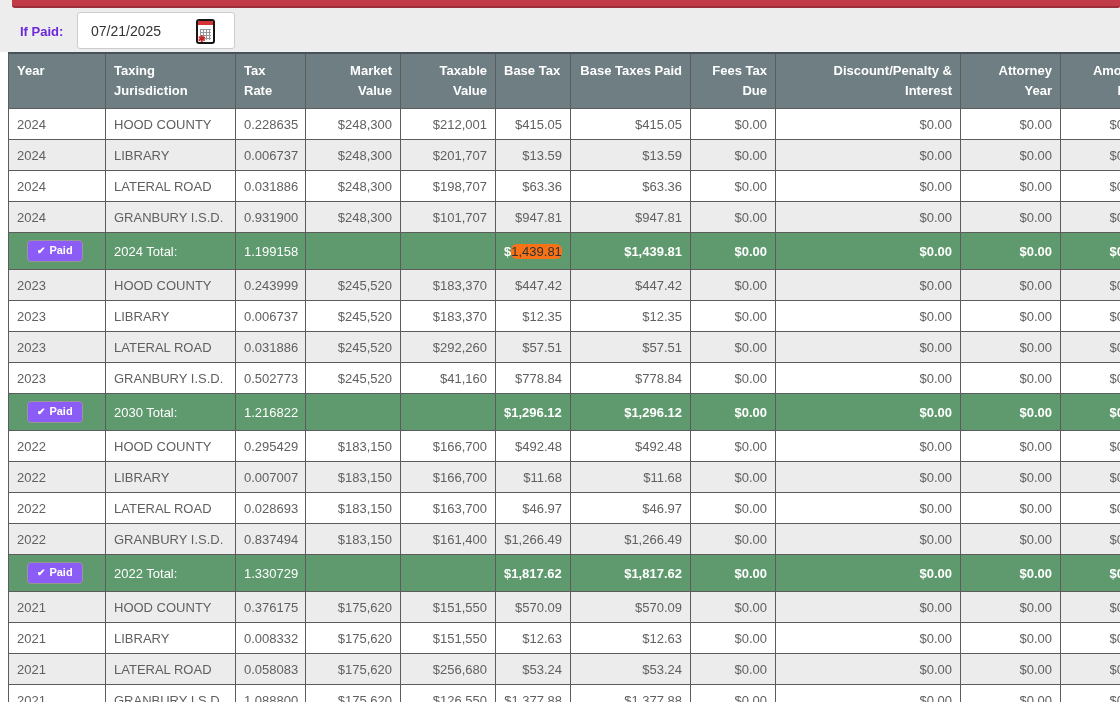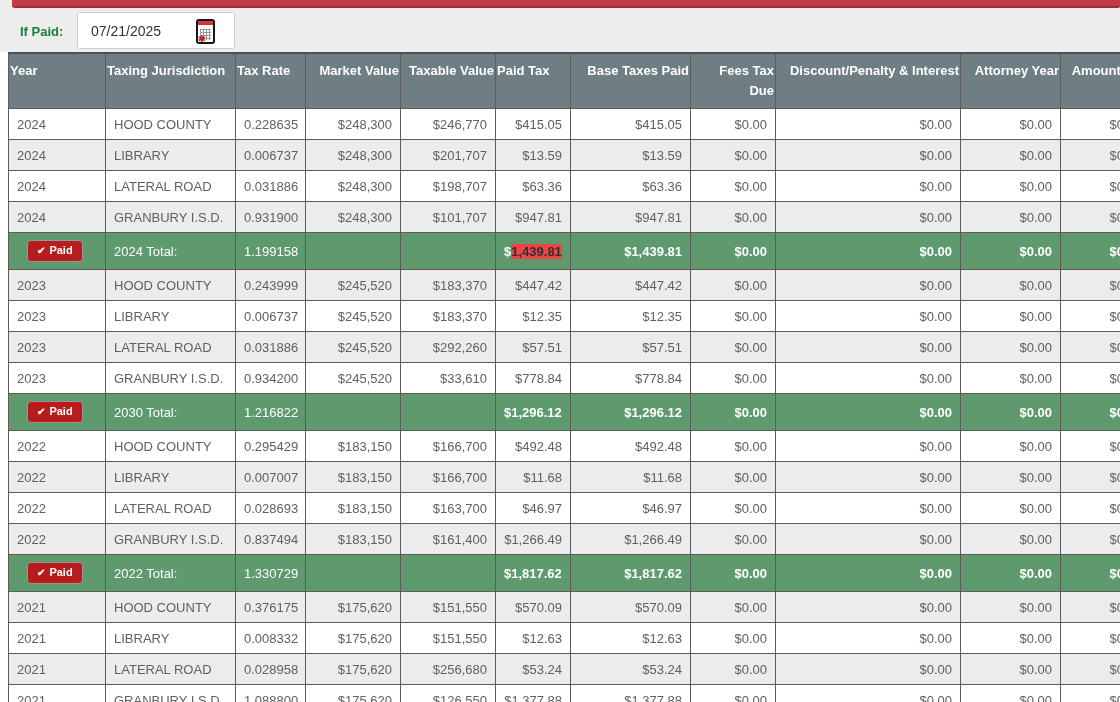--- a/index.html
+++ b/index.html
@@ -5,21 +5,21 @@
   * { box-sizing: border-box; margin: 0; padding: 0; }
   html, body { width: 1120px; height: 702px; overflow: hidden; background: #ffffff; }
   body { font-family: "Liberation Sans", sans-serif; position: relative; }
 
   
   .topbar { position: relative; width: 100%; height: 52px; background: #ededed; }
   .red-bar { position: absolute; left: 12px; top: 0; width: 1108px; height: 8px;
              background: #c23b49; border-bottom: 2px solid #9c2f3b;
              border-radius: 0 0 2px 3px; }
   .ifpaid-label { position: absolute; left: 20px; top: 24px; font-size: 13px;
-                  font-weight: bold; color: #15803d; }
+                  font-weight: bold; color: #6d28d9; }
   .date-box { position: absolute; left: 77px; top: 12px; width: 158px; height: 37px;
               background: #fff; border: 1px solid #cccccc; border-radius: 3px;
               font-size: 14px; color: #333; padding: 0 44px 0 13px; }
   .cal-btn { position: absolute; left: 196px; top: 19px; width: 19px; height: 25px;
              background: #fff; border: 2px solid #161616; border-radius: 3px;
              cursor: pointer; overflow: hidden; padding: 0; }
   .cal-top { position: absolute; left: 0; right: 0; top: 0; height: 5px; background: #d53434;
              border-bottom: 1px solid #fff; }
   .cal-grid { position: absolute; left: 2px; right: 2px; top: 8px; bottom: 2px;
               background-image:
@@ -27,34 +27,34 @@
                 repeating-linear-gradient(90deg, #999 0 1px, transparent 1px 3px); }
   .cal-star { position: absolute; left: 0px; bottom: -2px; color: #cc2222; font-size: 9px;
               line-height: 9px; font-weight: bold; }
 
   
   table { border-collapse: collapse; table-layout: fixed; width: 1142px;
           margin-left: 8px; background: #fff; }
   th, td { border: 1px solid #5c5c5c; font-size: 13px; overflow: hidden;
            white-space: normal; }
   thead th { background: #6e7e82; color: #fff; font-weight: bold; vertical-align: top;
-             padding: 7px 1px; line-height: 1.55; border-top: 2px solid #46515a; }
+             padding: 7px 8px; line-height: 1.55; border-top: 2px solid #46515a; }
   tbody td { padding: 7px 8px; color: #606060; height: 31px; line-height: 15px;
              background: #ffffff; }
   tbody tr:nth-child(even) td { background: #ececec; }
   tbody tr.total td { background: #5e9a6d; color: #ffffff; }
   tbody tr.total td:nth-child(n+6) { font-weight: bold; }
   .al-left { text-align: left; }
   .al-right { text-align: right; }
 
-  .paid-badge { display: inline-block; margin-left: 10px; background: #b91c1c;
+  .paid-badge { display: inline-block; margin-left: 10px; background: #8b5cf6;
                 border: 1px solid #979797; border-radius: 4px; color: #fff;
                 font-size: 11px; font-weight: bold; padding: 3px 9px 4px; line-height: 12px; }
   .check { font-size: 10px; margin-right: 4px; }
-  .selected { background: #ef4444; color: #2b3136; font-weight: bold; }
+  .selected { background: #f97316; color: #2b3136; font-weight: normal; border-radius: 6px; }
 </style>
 </head>
 <body>
 
 <div class="topbar">
   <div class="red-bar"></div>
   <span class="ifpaid-label">If Paid:</span>
   <input class="date-box" type="text" readonly="" value="07/21/2025" style="">
   <button class="cal-btn">
     <span class="cal-top"></span>
@@ -77,35 +77,35 @@
     <col style="width:100px">
       <col style="width:90px">
   </colgroup>
   <thead>
     <tr id="head-row">
         <th class="al-left">Year</th>
         <th class="al-left">Taxing Jurisdiction</th>
         <th class="al-left">Tax Rate</th>
         <th class="al-right">Market Value</th>
         <th class="al-right">Taxable Value</th>
-        <th class="al-left">Paid Tax</th>
+        <th class="al-left">Base Tax</th>
         <th class="al-right">Base Taxes Paid</th>
         <th class="al-right">Fees Tax Due</th>
         <th class="al-right">Discount/Penalty &amp; Interest</th>
         <th class="al-right">Attorney Year</th>
         <th class="al-right">Amount Due</th>
       </tr>
   </thead>
   <tbody id="table-body">
       <tr class="data">
         <td class="al-left">2024</td>
         <td class="al-left">HOOD COUNTY</td>
         <td class="al-left">0.228635</td>
         <td class="al-right">$248,300</td>
-        <td class="al-right">$246,770</td>
+        <td class="al-right">$212,001</td>
         <td class="al-right">$415.05</td>
         <td class="al-right">$415.05</td>
         <td class="al-right">$0.00</td>
         <td class="al-right">$0.00</td>
         <td class="al-right">$0.00</td>
         <td class="al-right">$0.00</td>
       </tr>
       <tr class="data">
         <td class="al-left">2024</td>
         <td class="al-left">LIBRARY</td>
@@ -193,23 +193,23 @@
         <td class="al-right">$57.51</td>
         <td class="al-right">$57.51</td>
         <td class="al-right">$0.00</td>
         <td class="al-right">$0.00</td>
         <td class="al-right">$0.00</td>
         <td class="al-right">$0.00</td>
       </tr>
       <tr class="data">
         <td class="al-left">2023</td>
         <td class="al-left">GRANBURY I.S.D.</td>
-        <td class="al-left">0.934200</td>
+        <td class="al-left">0.502773</td>
         <td class="al-right">$245,520</td>
-        <td class="al-right">$33,610</td>
+        <td class="al-right">$41,160</td>
         <td class="al-right">$778.84</td>
         <td class="al-right">$778.84</td>
         <td class="al-right">$0.00</td>
         <td class="al-right">$0.00</td>
         <td class="al-right">$0.00</td>
         <td class="al-right">$0.00</td>
       </tr>
       <tr class="total">
         <td class="al-left"><span class="paid-badge"><span class="check">✔</span>Paid</span></td>
         <td class="al-left">2030 Total:</td>
@@ -310,21 +310,21 @@
         <td class="al-right">$12.63</td>
         <td class="al-right">$12.63</td>
         <td class="al-right">$0.00</td>
         <td class="al-right">$0.00</td>
         <td class="al-right">$0.00</td>
         <td class="al-right">$0.00</td>
       </tr>
       <tr class="data">
         <td class="al-left">2021</td>
         <td class="al-left">LATERAL ROAD</td>
-        <td class="al-left">0.028958</td>
+        <td class="al-left">0.058083</td>
         <td class="al-right">$175,620</td>
         <td class="al-right">$256,680</td>
         <td class="al-right">$53.24</td>
         <td class="al-right">$53.24</td>
         <td class="al-right">$0.00</td>
         <td class="al-right">$0.00</td>
         <td class="al-right">$0.00</td>
         <td class="al-right">$0.00</td>
       </tr>
       <tr class="data">

